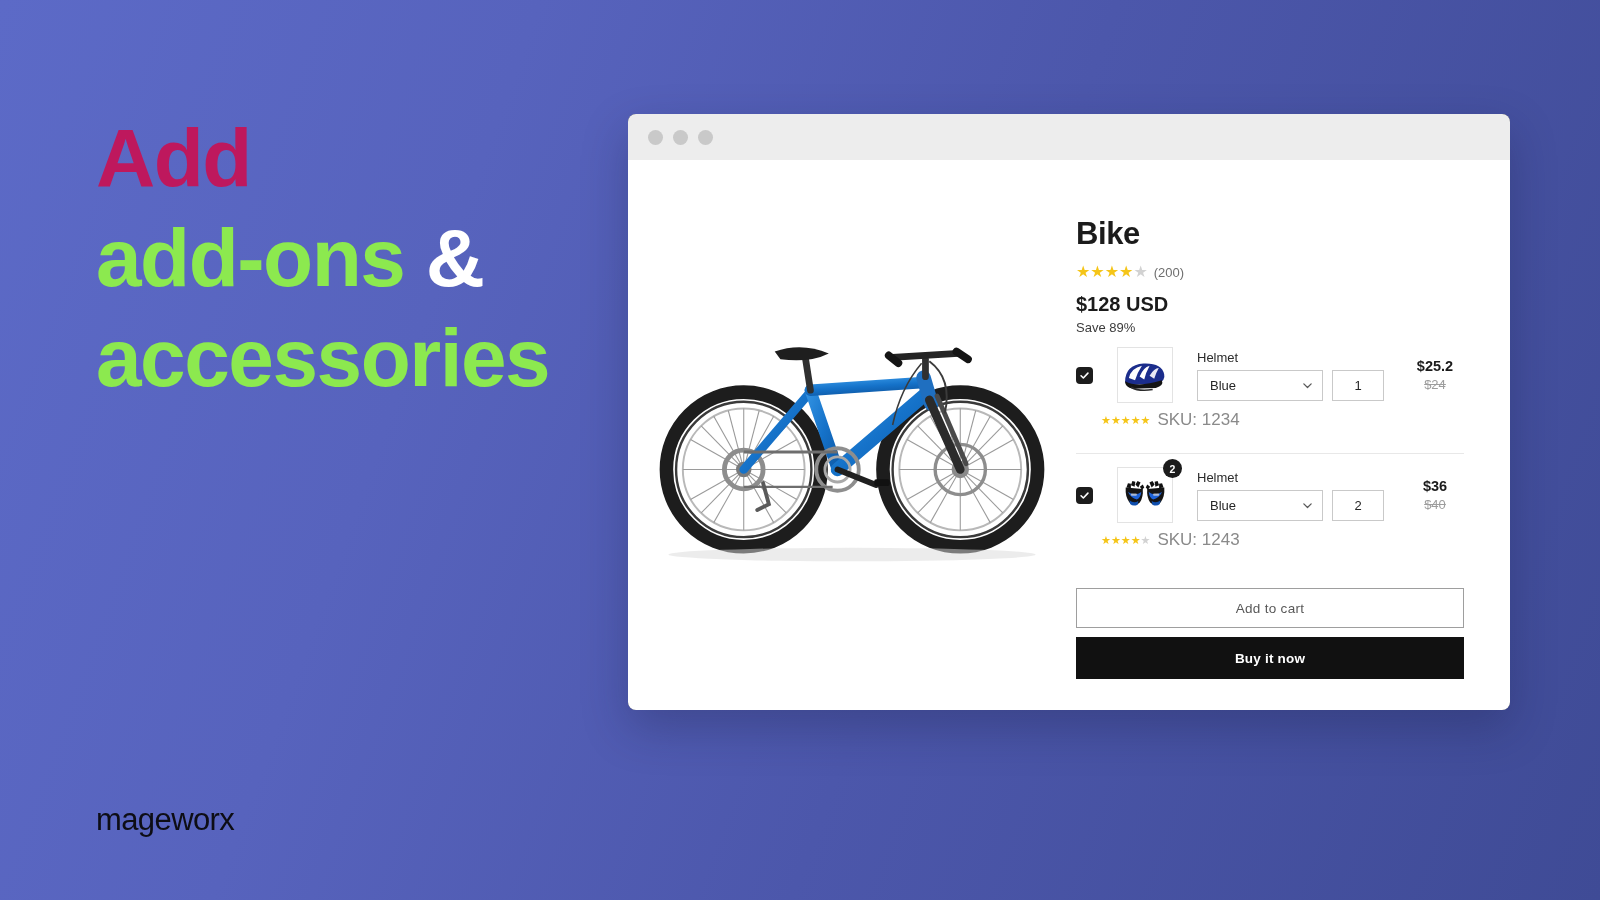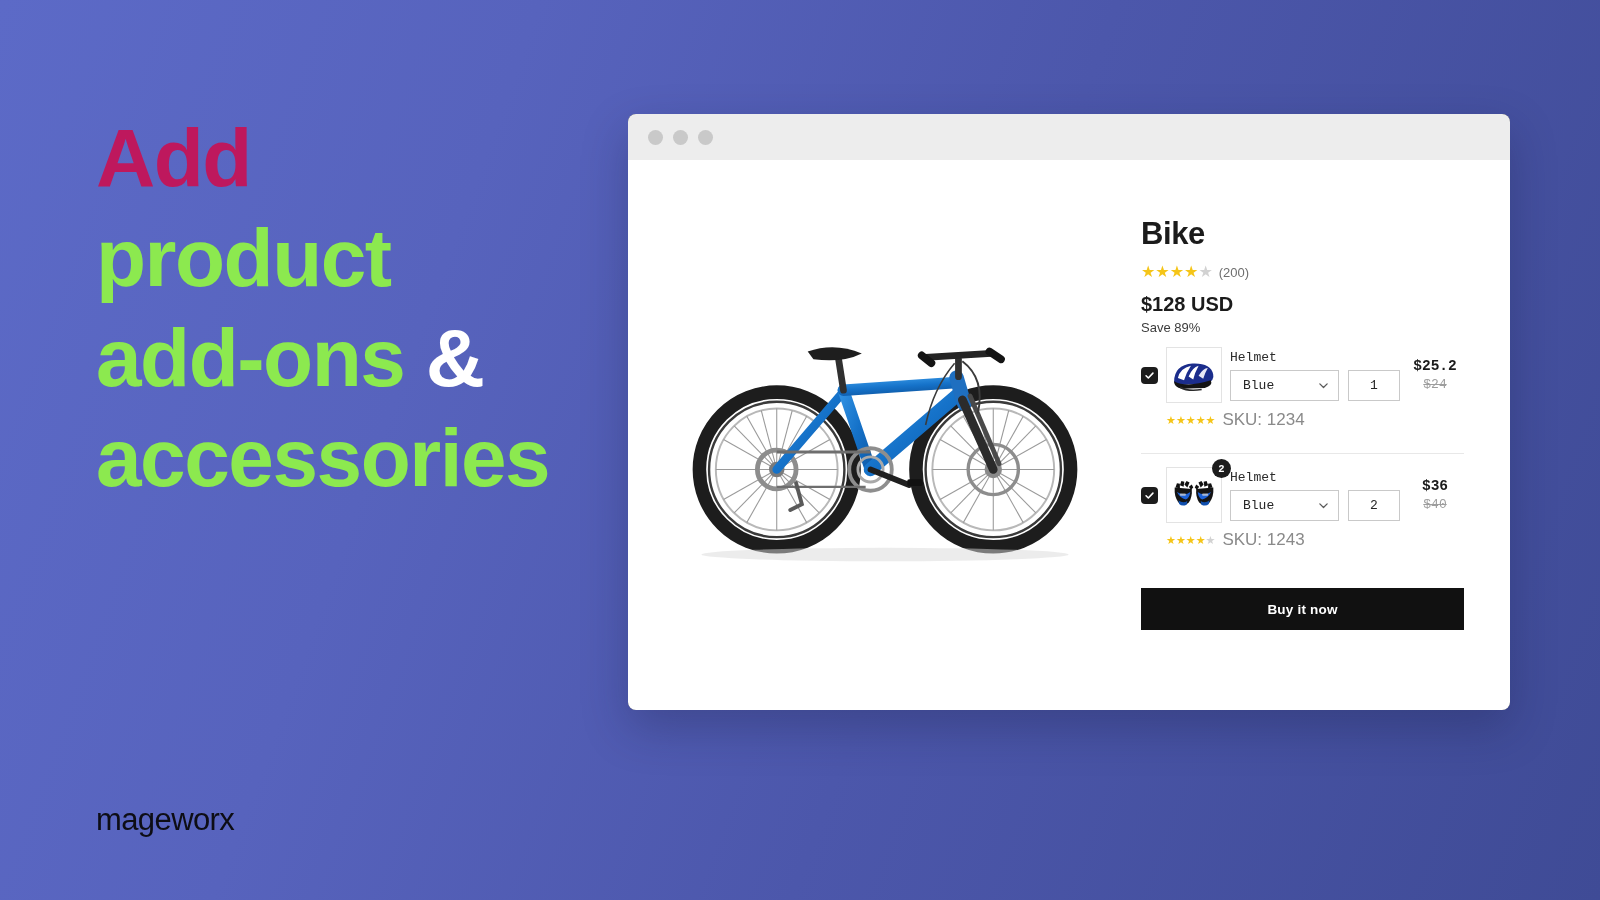--- a/index.html
+++ b/index.html
@@ -117,21 +117,21 @@
   .rec-sub { margin-top: 4px; font-size: 13px; color: #3c3c3c; }
 
   
   .addon {
     margin-top: 12px;
     position: relative;
     padding-bottom: 10px;
   }
   .addon.divided { border-top: 1px solid #e8e8e8; padding-top: 13px; margin-top: 13px; }
 
-  .addon-main { display: flex; align-items: center; gap: 8px; font-family: Liberation Mono, monospace; }
+  .addon-main { display: flex; align-items: center; gap: 24px; }
 
   .checkbox {
     width: 17px;
     height: 17px;
     border-radius: 4px;
     background: #1c1c1c;
     flex: 0 0 auto;
     display: flex;
     align-items: center;
     justify-content: center;
@@ -165,21 +165,21 @@
     display: flex;
     align-items: center;
     justify-content: center;
   }
 
   .addon-fields { flex: 1; }
   .addon-name { font-size: 13px; color: #2b2b2b; margin-bottom: 5px; }
   .controls { display: flex; gap: 9px; align-items: center; }
 
   .variant-select {
-    width: 109px;
+    width: 126px;
     height: 31px;
     border: 1px solid #c9c9c9;
     background: #fff;
     display: flex;
     align-items: center;
     justify-content: space-between;
     padding: 0 9px 0 12px;
     font-size: 13px;
     color: #262626;
     cursor: pointer;
@@ -235,21 +235,20 @@
     font-weight: 700;
     letter-spacing: 0.2px;
     height: 42px;
   }
 </style>
 </head>
 <body>
 
 <div class="hero">
   <div class="hero-line white">Add</div>
-  <div class="hero-line green">product</div>
   <div class="hero-line green"><span>add-ons </span><span class="amp">&amp;</span></div>
   <div class="hero-line green">accessories</div>
 </div>
 
 <div class="logo">mageworx</div>
 
 <div class="browser">
 
   <div class="titlebar">
     <span class="dot"></span>
@@ -502,18 +501,19 @@
             <span class="star sm">★</span>
             <span class="star sm">★</span>
             <span class="star sm">★</span>
             <span class="star sm off">★</span>
           </span>
           <span class="sku">SKU: 1243</span>
         </div>
       </div>
 
       <div class="cta">
+        <div class="btn btn-secondary">Add to cart</div>
         <div class="btn btn-primary">Buy it now</div>
       </div>
 
     </div>
   </div>
 </div>
 
 </body></html>

